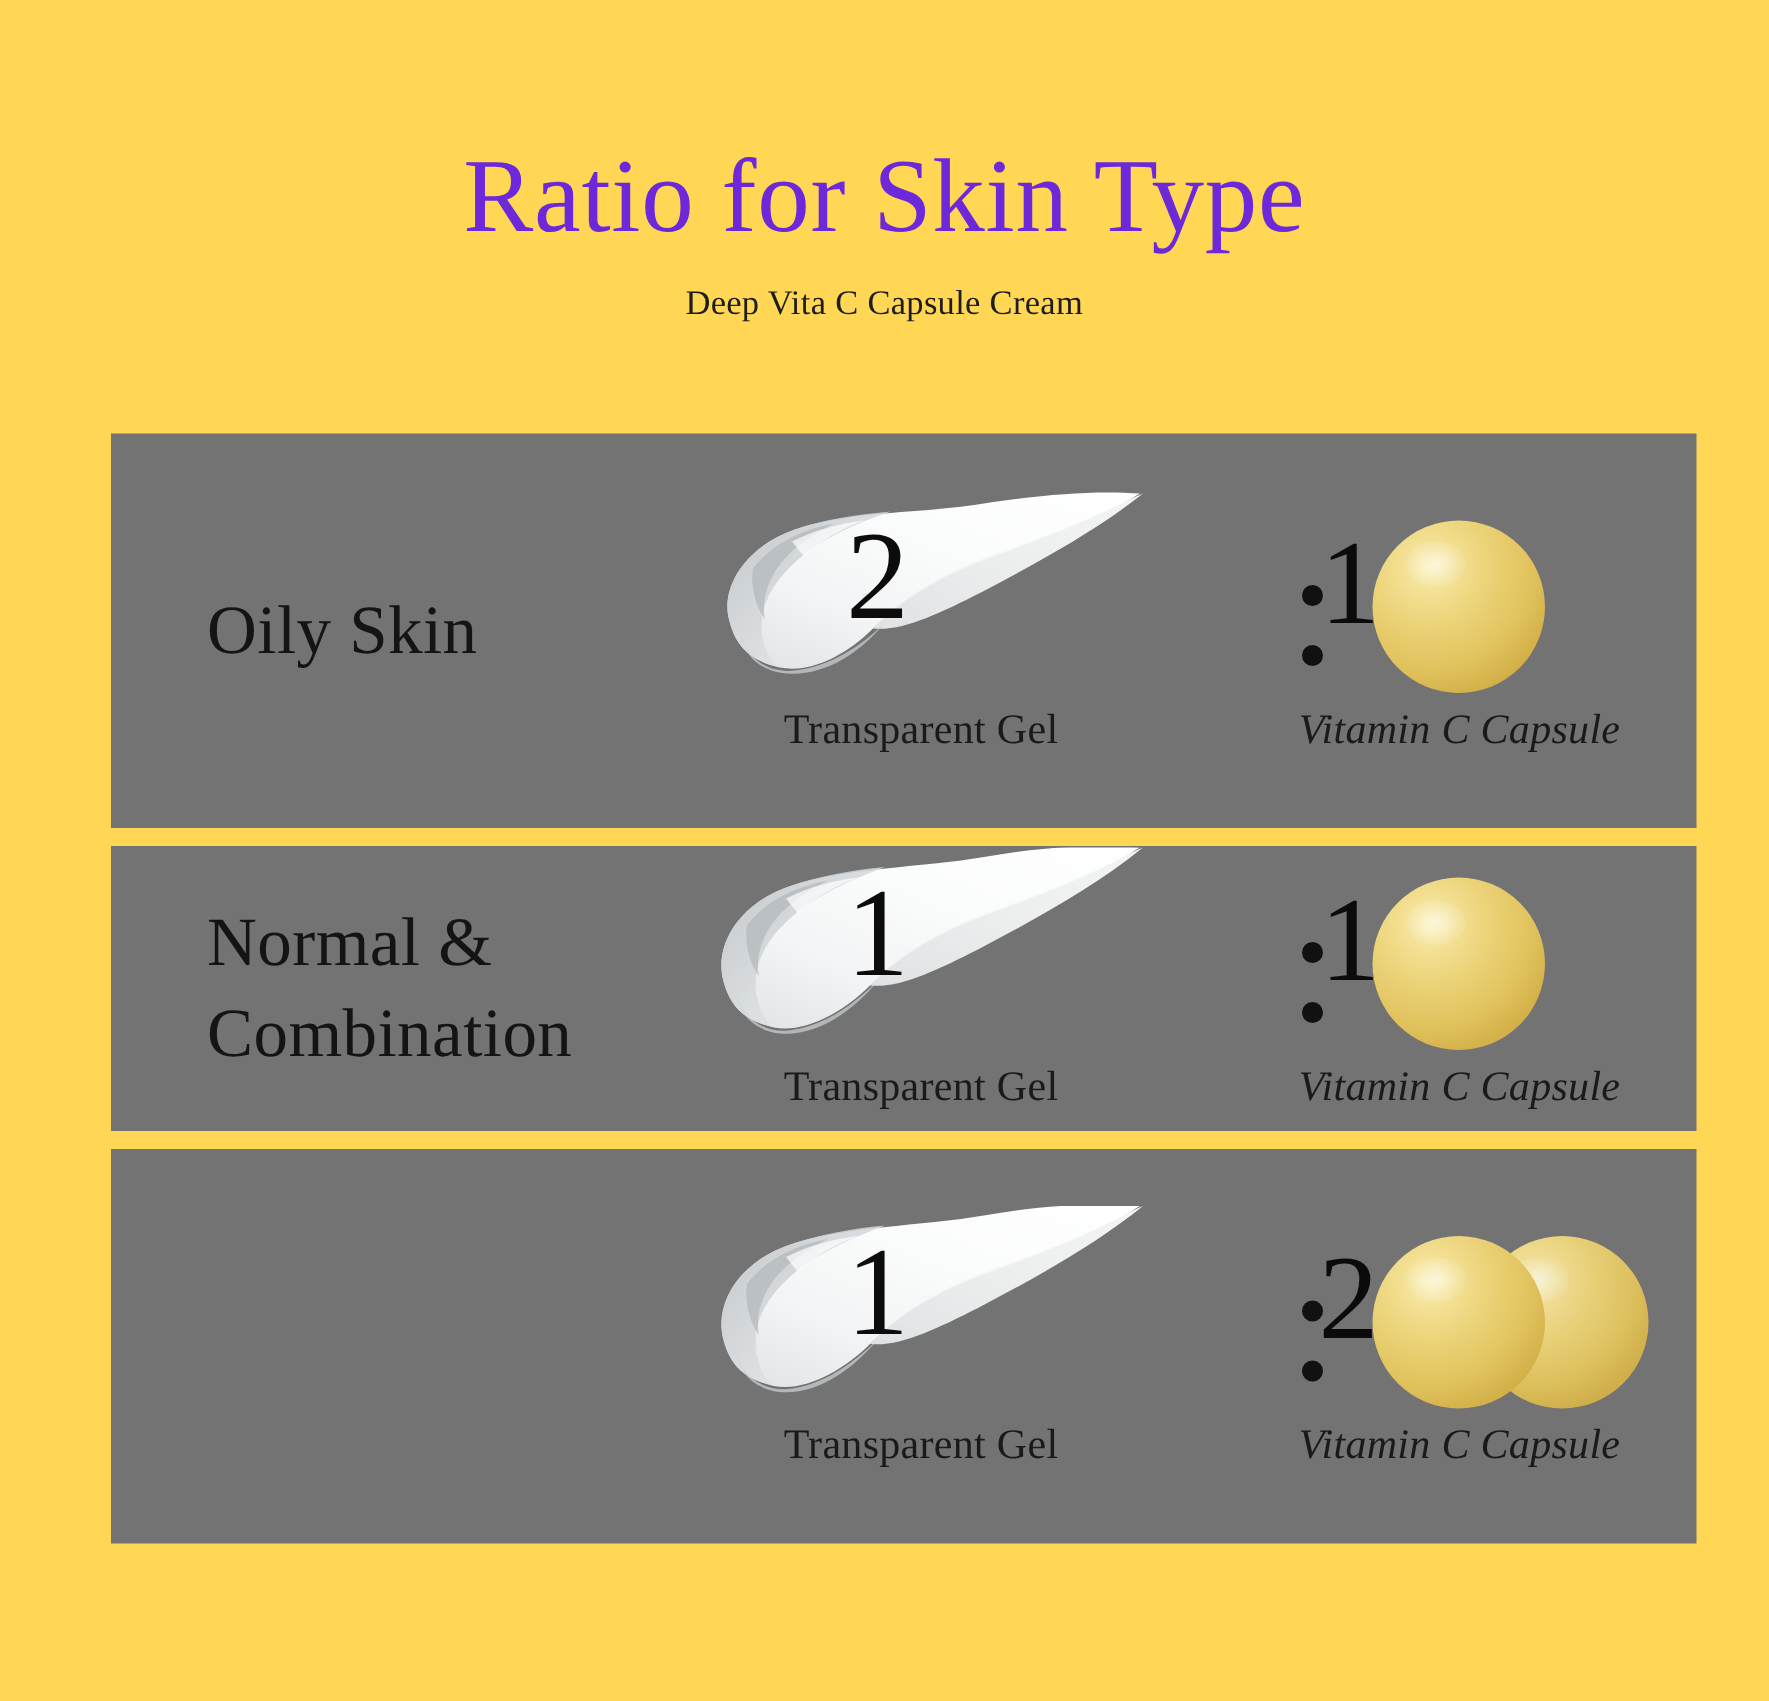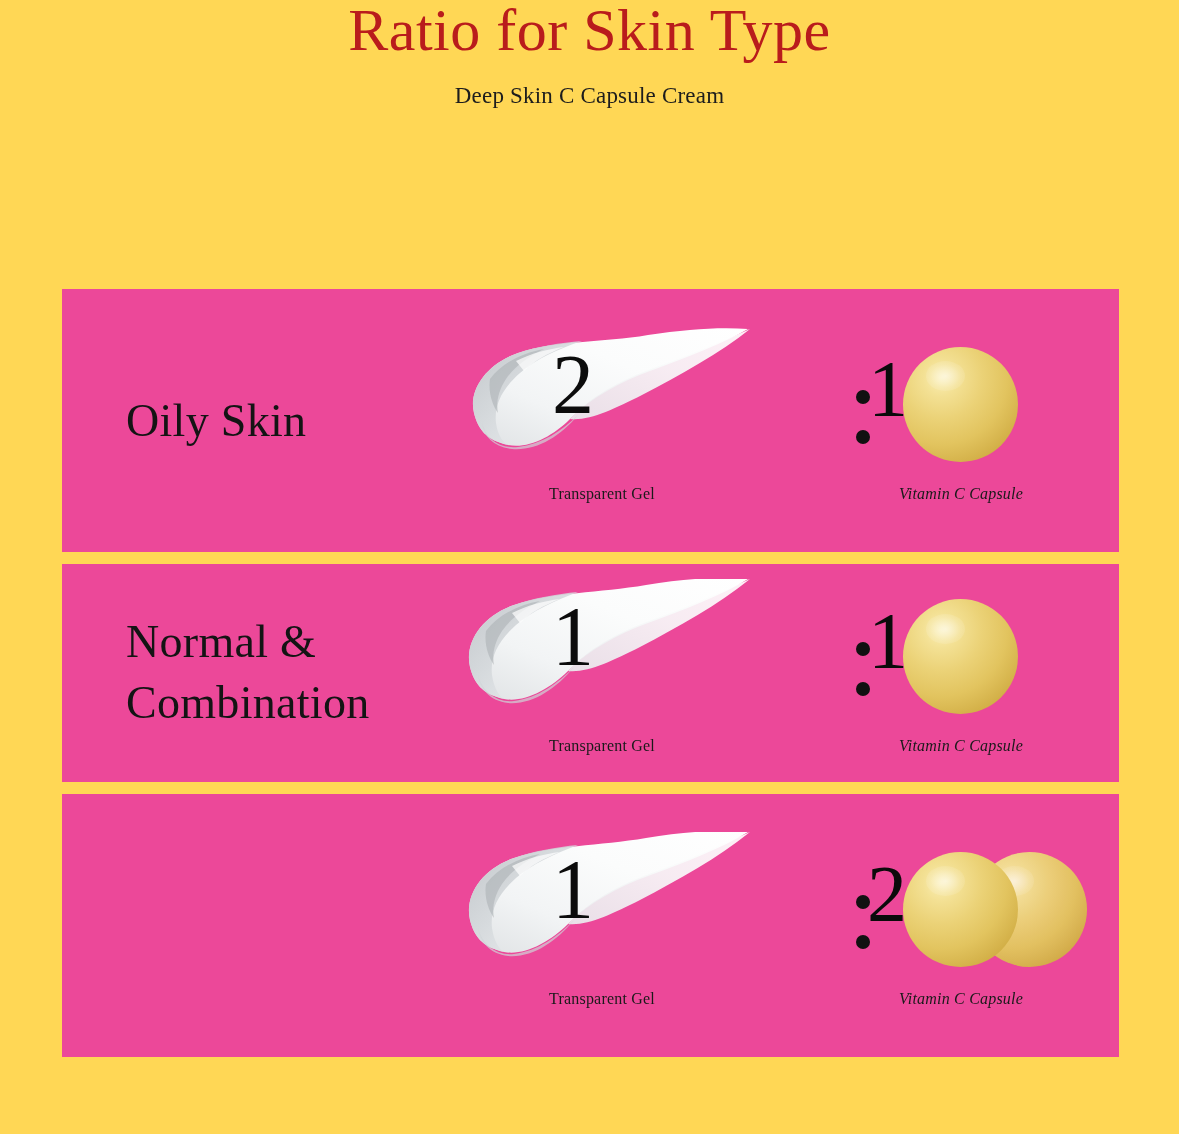--- a/index.html
+++ b/index.html
@@ -28,26 +28,27 @@
   
   .header {
     position: absolute;
     top: 0;
     left: 0;
     width: 1179px;
     text-align: center;
   }
 
   .title {
-    font-family: "Liberation Serif", "DejaVu Serif", serif;
-    font-size: 60px;
+    margin-top: 96px;
+    font-family: "Liberation Serif", "DejaVu Serif", serif;
+    font-size: 70px;
     font-weight: 400;
     line-height: 1.02;
     letter-spacing: 0.5px;
-    color: #b91c1c;
+    color: #6d28d9;
   }
 
   .subtitle {
     margin-top: 22px;
     font-family: "Liberation Serif", "DejaVu Serif", serif;
     font-size: 23px;
     font-weight: 400;
     letter-spacing: 0.2px;
     color: #1d1d1d;
   }
@@ -56,27 +57,28 @@
   .cards {
     position: absolute;
     left: 62px;
     top: 289px;
     width: 1057px;
   }
 
   .card {
     position: relative;
     width: 1057px;
-    background: #ec4899;
+    background: #737373;
     margin-bottom: 12px;
     overflow: hidden;
+    margin-left: 12px;
   }
 
   .card.row-1 { height: 263px; }
-  .card.row-2 { height: 218px; }
+  .card.row-2 { height: 190px; }
   .card.row-3 { height: 263px; }
 
   
   .skin-label {
     position: absolute;
     left: 64px;
     top: 50%;
     transform: translateY(-50%);
     font-family: "Liberation Serif", "DejaVu Serif", serif;
     font-size: 46px;
@@ -234,37 +236,37 @@
   .colon .dot.top { top: 0; }
   .colon .dot.bottom { top: 40px; }
 
   
   .caption {
     position: absolute;
     bottom: 22px;
     width: 100%;
     text-align: center;
     font-family: "Liberation Serif", "DejaVu Serif", serif;
-    font-size: 16px;
+    font-size: 28px;
     font-weight: 400;
     letter-spacing: 0.2px;
     color: #1a1a1a;
   }
 
   .gel-group .caption { bottom: 18px; }
   .cap-group .caption { bottom: 18px; font-style: italic; }
 </style>
 </head>
 <body>
 
 <div class="page">
 
   <div class="header">
     <div class="title">Ratio for Skin Type</div>
-    <div class="subtitle">Deep Skin C Capsule Cream</div>
+    <div class="subtitle">Deep Vita C Capsule Cream</div>
   </div>
 
   <div class="cards">
 
     <div class="card row-1">
 
       <div class="skin-label">Oily Skin</div>
 
       <div class="ratio">
 

